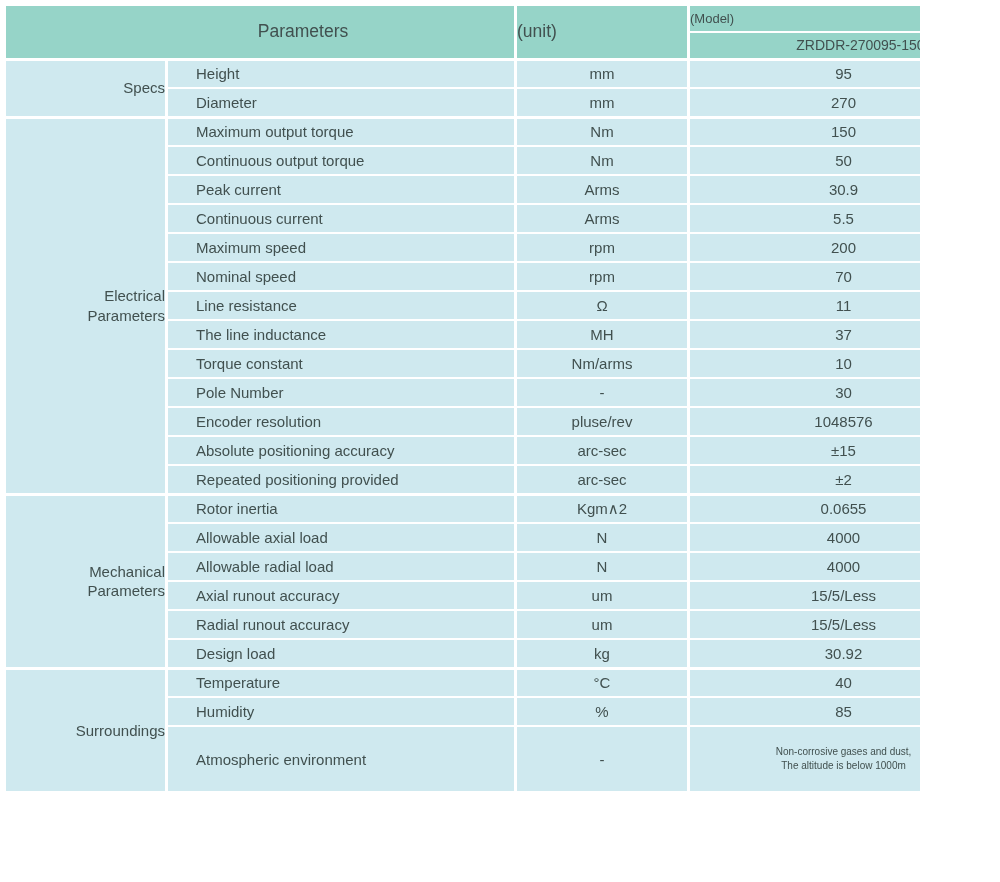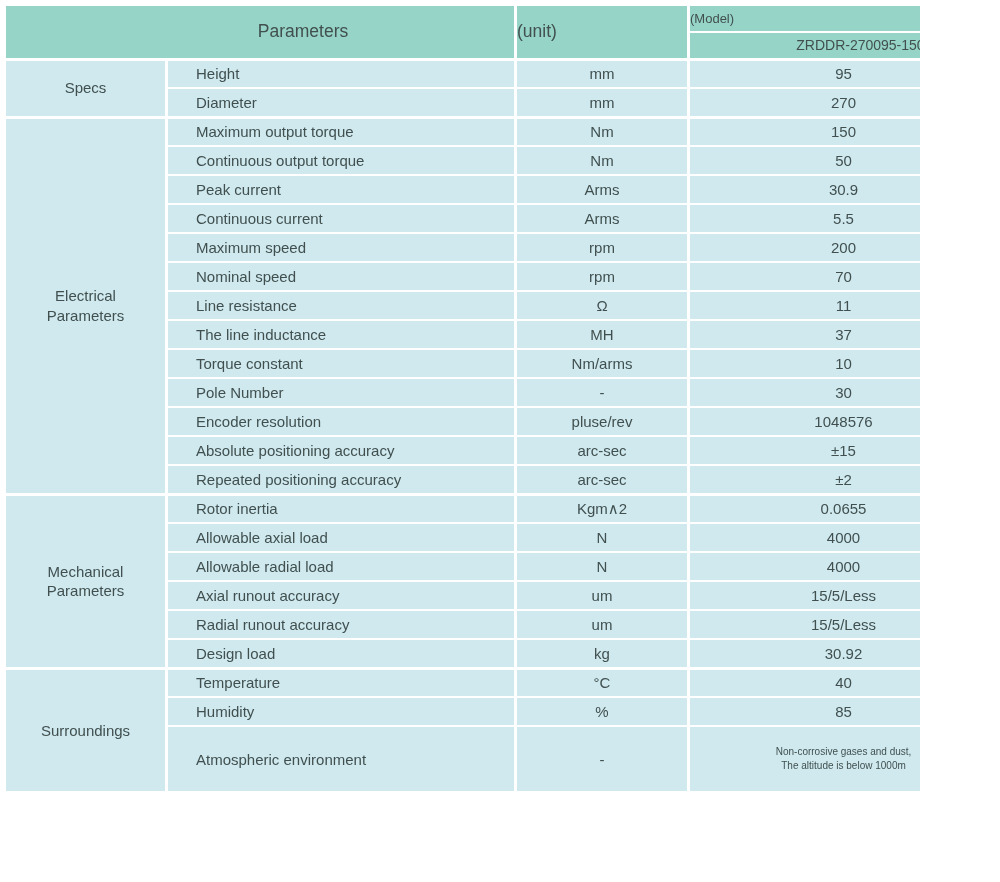--- a/index.html
+++ b/index.html
@@ -53,21 +53,21 @@
     text-align: left;
     height: 27px;
   }
   .th-model-value {
     font-size: 14px;
     text-align: right;
     height: 27px;
     margin-top: 9px;
   }
   td.cat {
-    text-align: center;
+    text-align: right;
     white-space: pre-line;
     line-height: 1.3;
   }
   td.p {
     text-align: left;
     padding-left: 28px;
   }
   td.u, td.v {
     text-align: center;
     margin-top: 9px;
@@ -180,21 +180,21 @@
         <td class="p">Encoder resolution</td>
         <td class="u">pluse/rev</td>
         <td class="v">1048576</td>
       </tr>
       <tr>
         <td class="p">Absolute positioning accuracy</td>
         <td class="u">arc-sec</td>
         <td class="v">±15</td>
       </tr>
       <tr>
-        <td class="p">Repeated positioning accuracy</td>
+        <td class="p">Repeated positioning provided</td>
         <td class="u">arc-sec</td>
         <td class="v">±2</td>
       </tr>
 
       <tr class="gf">
         <td class="cat" rowspan="6">Mechanical
 Parameters</td>
         <td class="p">Rotor inertia</td>
         <td class="u">Kgm∧2</td>
         <td class="v">0.0655</td>

